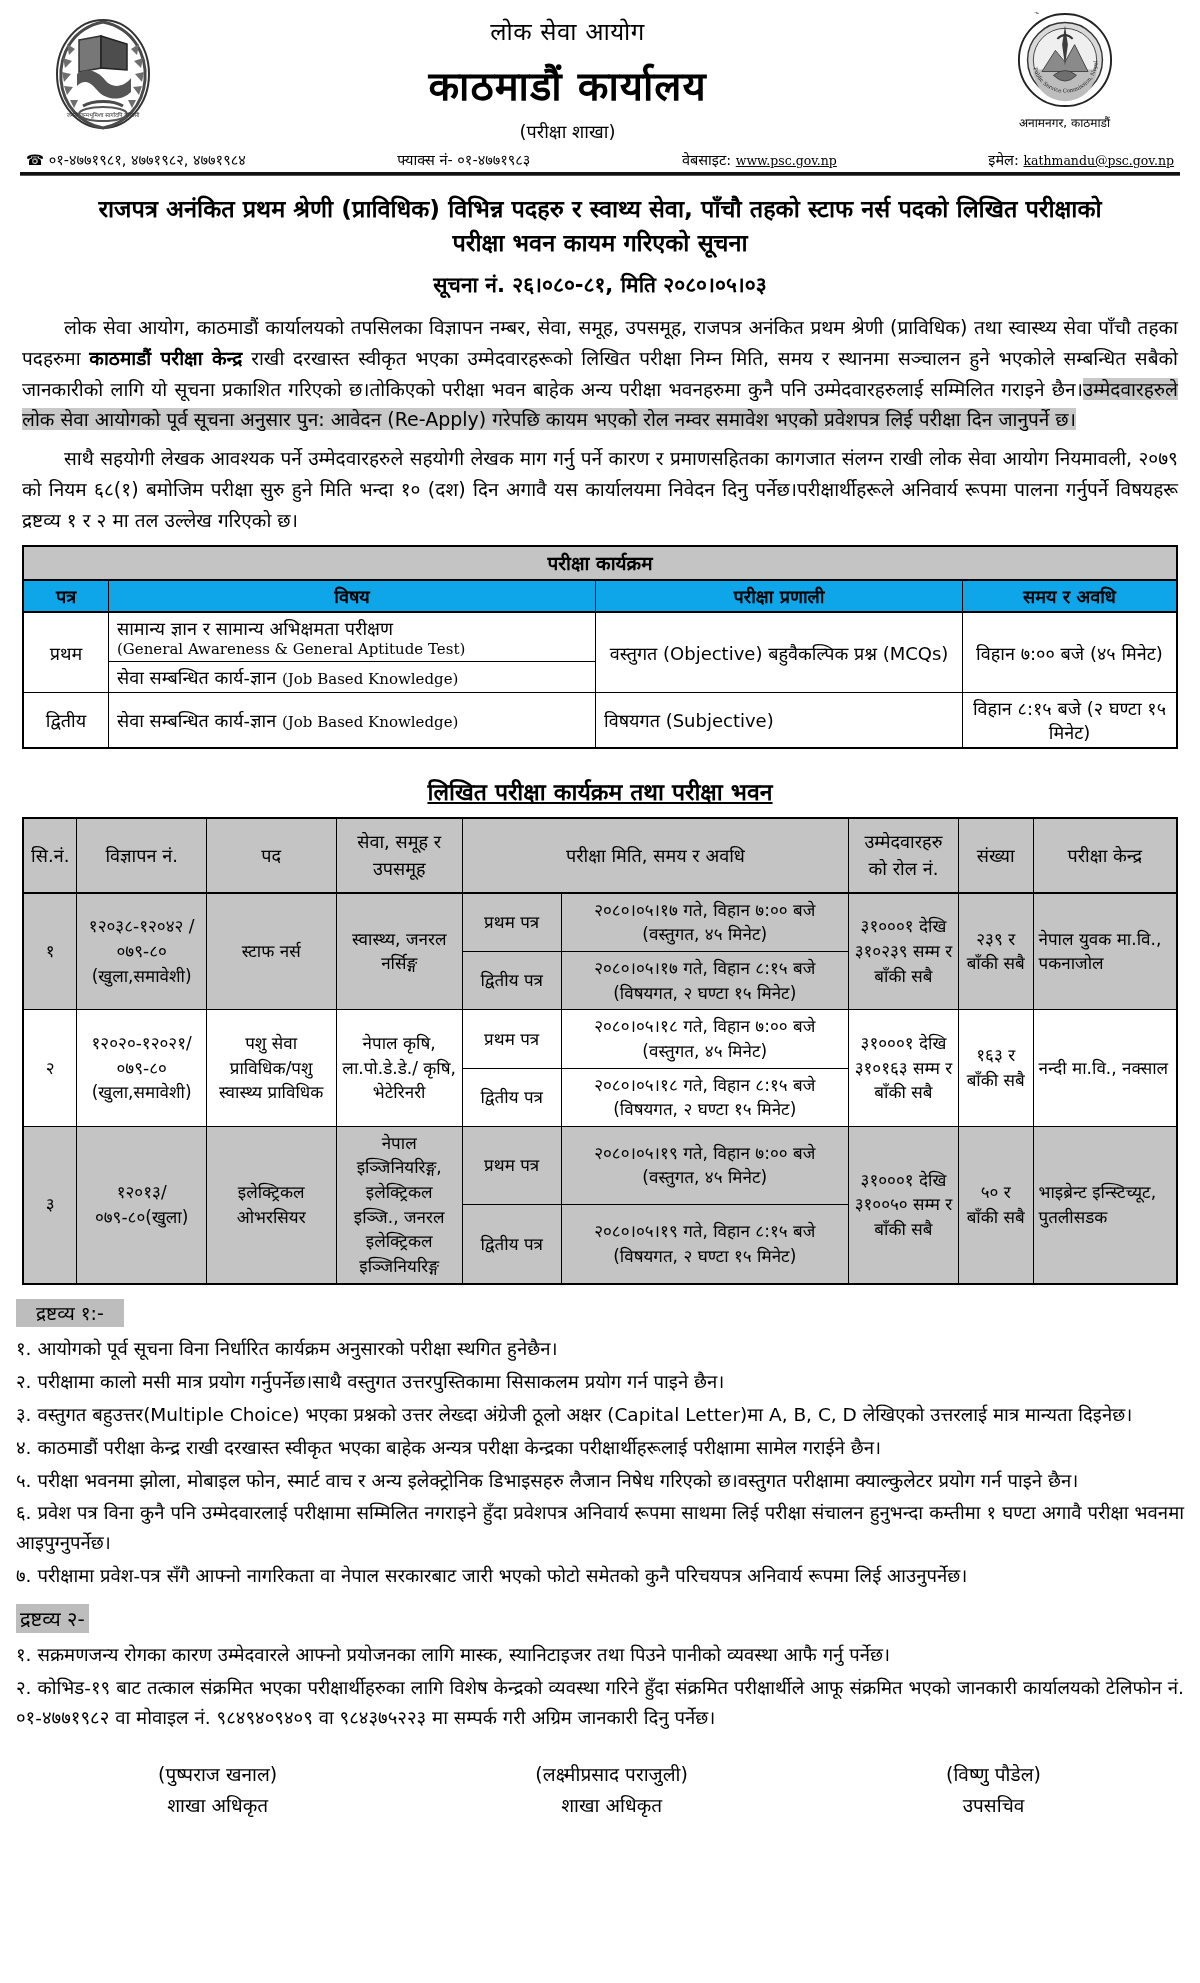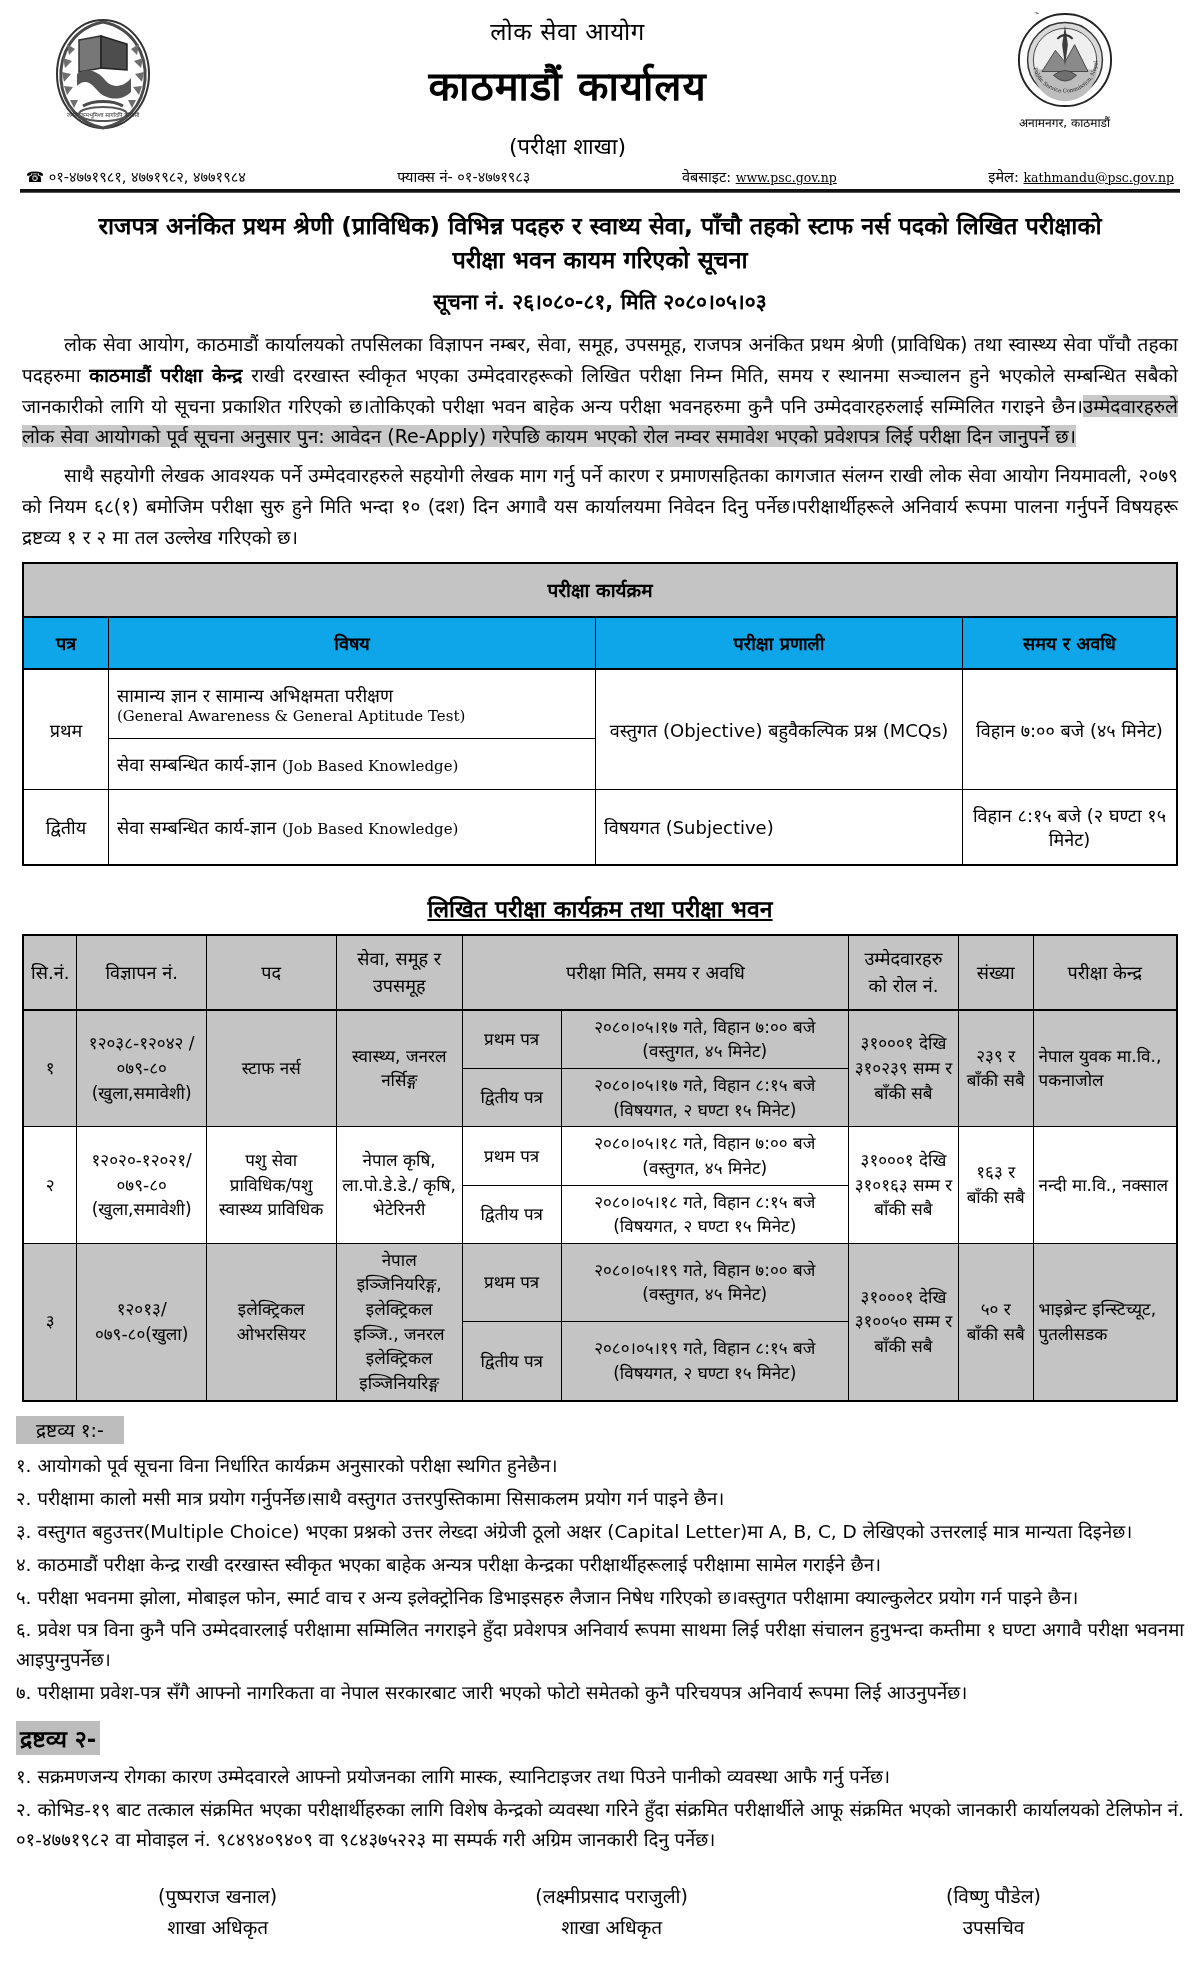--- a/index.html
+++ b/index.html
@@ -11,21 +11,21 @@
   }
   .page{width:1200px;min-height:1983px;position:relative;padding:0;box-sizing:border-box;}
 
   
   .header{display:flex;align-items:flex-start;padding:8px 28px 0 28px;}
   .emblem-left{width:150px;display:flex;justify-content:center;padding-top:6px;}
   .head-center{flex:1;text-align:center;}
   .emblem-right{width:215px;display:flex;flex-direction:column;align-items:center;padding-top:4px;}
   .org-line1{font-size:24px;letter-spacing:.5px;margin-top:6px;}
   .org-line2{font-size:40px;font-weight:bold;margin-top:10px;letter-spacing:1px;}
-  .org-line3{font-size:22px;margin-top:18px;}
+  .org-line3{font-size:18px;margin-top:7px;}
   .addr-right{font-size:12px;margin-top:6px;}
 
   .contact-bar{
     display:flex;justify-content:space-between;align-items:flex-end;
     padding:6px 26px 2px 26px;font-size:14.5px;
   }
   .contact-bar .seg{white-space:nowrap;}
   .contact-bar .lbl{font-size:14.5px;}
   .contact-bar .link{font-family:"DejaVu Serif","Liberation Serif",serif;font-size:12.5px;text-decoration:underline;}
   .rule{height:0;border-top:3px solid #111;border-bottom:1px solid #555;margin:1px 20px 0 20px;}
@@ -41,37 +41,37 @@
     font-size:19px;line-height:1.62;text-align:justify;margin:0 0 8px 0;
     text-indent:0;
   }
   p.para.indent{text-indent:42px;}
   .hl{background:#c9c9c9;}
   .bold{font-weight:bold;}
 
   
   table{border-collapse:collapse;width:100%;}
   .tbl1{margin:10px 22px 0 22px;width:calc(100% - 44px);border:2px solid #000;}
-  .tbl1 td,.tbl1 th{border:1px solid #000;padding:13px 8px;font-size:18px;vertical-align:middle;}
+  .tbl1 td,.tbl1 th{border:1px solid #000;padding:3px 8px;font-size:18px;vertical-align:middle;}
   .tbl1 .cap{background:#c4c4c4;text-align:center;font-weight:bold;font-size:19px;border-bottom:2px solid #000;}
   .tbl1 .hdr td{background:#0ea5e9;text-align:center;font-weight:bold;border-bottom:2px solid #000;}
   .sub-en{font-size:15px;font-family:"DejaVu Serif","Liberation Serif",serif;}
   .c-center{text-align:center;}
 
   .tbl2-title{text-align:center;font-size:23px;font-weight:bold;text-decoration:underline;margin:26px 0 10px 0;}
   .tbl2{margin:0 22px;width:calc(100% - 44px);border:2px solid #000;}
   .tbl2 td{border:1px solid #000;font-size:17px;padding:4px 5px;text-align:center;vertical-align:middle;line-height:1.45;}
   .tbl2 tr.hdr td{background:#c4c4c4;font-weight:normal;font-size:18px;padding:10px 4px;border-bottom:2px solid #000;}
   .tbl2 tr.shade td{background:#c4c4c4;}
   .tbl2 .left{text-align:left;}
 
   
   .notes{padding:0 16px;margin-top:14px;}
   .note-head{display:inline-block;background:#bdbdbd;font-size:19px;font-weight:normal;padding:1px 20px;margin-bottom:4px;}
-  .note-head2{display:inline-block;background:#bdbdbd;font-size:23px;font-weight:bold;padding:1px 4px;margin:10px 0 4px 0;}
+  .note-head2{display:inline-block;background:#bdbdbd;font-size:20px;font-weight:normal;padding:1px 4px;margin:10px 0 4px 0;}
   .note-line{font-size:18.5px;line-height:1.62;margin:3px 0;text-align:justify;}
 
   
   .signs{display:flex;justify-content:space-around;margin-top:26px;padding:0 30px 18px 29px;}
   .sign{text-align:center;font-size:19px;line-height:1.6;}
 
   
   .emblem-l svg, .emblem-r svg{display:block;}
 </style>
 </head>

